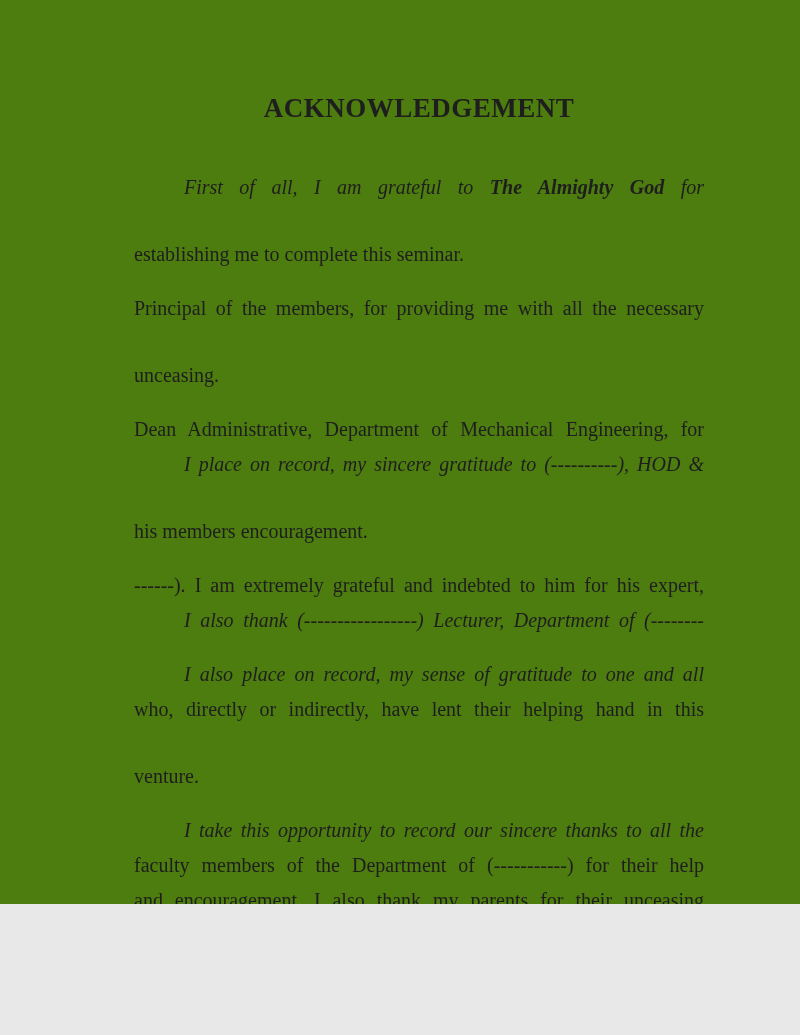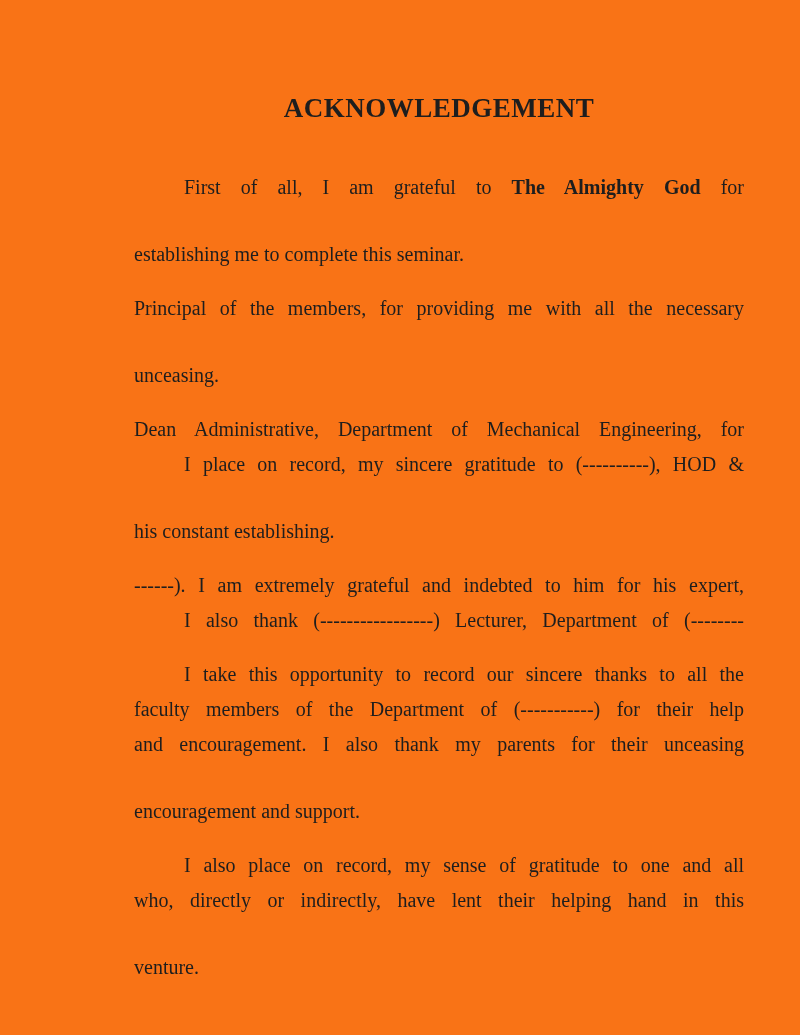--- a/index.html
+++ b/index.html
@@ -3,27 +3,27 @@
 <meta charset="utf-8">
 <style>
   html, body {
     margin: 0;
     padding: 0;
     background: #e8e8e8;
   }
   .page {
     position: relative;
     width: 800px;
-    height: 1035px;
+    height: 904px;
     margin: 0 auto;
-    background: #f97316;
+    background: #4d7c0f;
     color: #1e1e1e;
     font-family: "Liberation Serif", "DejaVu Serif", serif;
     box-sizing: border-box;
-    padding: 90px 56px 0 134px;
+    padding: 90px 96px 0 134px;
     overflow: hidden;
   }
   .doc-title {
     font-size: 27px;
     line-height: 36px;
     font-weight: bold;
     text-align: center;
     letter-spacing: 0.5px;
     margin: 0 0 44px 0;
   }
@@ -37,20 +37,21 @@
     text-align: justify;
     text-align-last: justify;
     white-space: normal;
   }
   .line.last {
     text-align-last: left;
     margin-top: 32px;
   }
   .line.indent {
     text-indent: 50px;
+    font-style: italic;
   }
   .line b {
     font-weight: bold;
   }
 </style>
 </head>
 <body>
 
 <div class="page">
 
@@ -64,35 +65,35 @@
     </p>
 
     <p class="para">
       <span class="line">Principal of the members, for providing me with all the necessary</span>
       <span class="line last">unceasing.</span>
     </p>
 
     <p class="para">
       <span class="line">Dean Administrative, Department of Mechanical Engineering, for</span>
       <span class="line indent">I place on record, my sincere gratitude to (----------), HOD &amp;</span>
-      <span class="line last">his constant establishing.</span>
+      <span class="line last">his members encouragement.</span>
     </p>
 
     <p class="para">
       <span class="line">------). I am extremely grateful and indebted to him for his expert,</span>
       <span class="line indent">I also thank (-----------------) Lecturer, Department of (--------</span>
+    </p>
+
+    <p class="para">
+      <span class="line indent">I also place on record, my sense of gratitude to one and all</span>
+      <span class="line">who, directly or indirectly, have lent their helping hand in this</span>
+      <span class="line last">venture.</span>
     </p>
 
     <p class="para">
       <span class="line indent">I take this opportunity to record our sincere thanks to all the</span>
       <span class="line">faculty members of the Department of (-----------) for their help</span>
       <span class="line">and encouragement. I also thank my parents for their unceasing</span>
       <span class="line last">encouragement and support.</span>
     </p>
 
-    <p class="para">
-      <span class="line indent">I also place on record, my sense of gratitude to one and all</span>
-      <span class="line">who, directly or indirectly, have lent their helping hand in this</span>
-      <span class="line last">venture.</span>
-    </p>
-
   </div>
 </div>
 
 </body></html>

